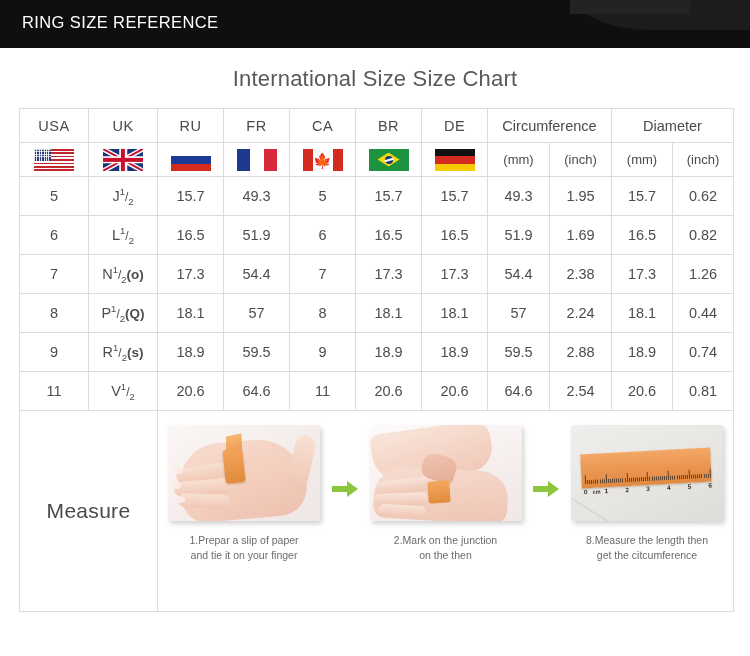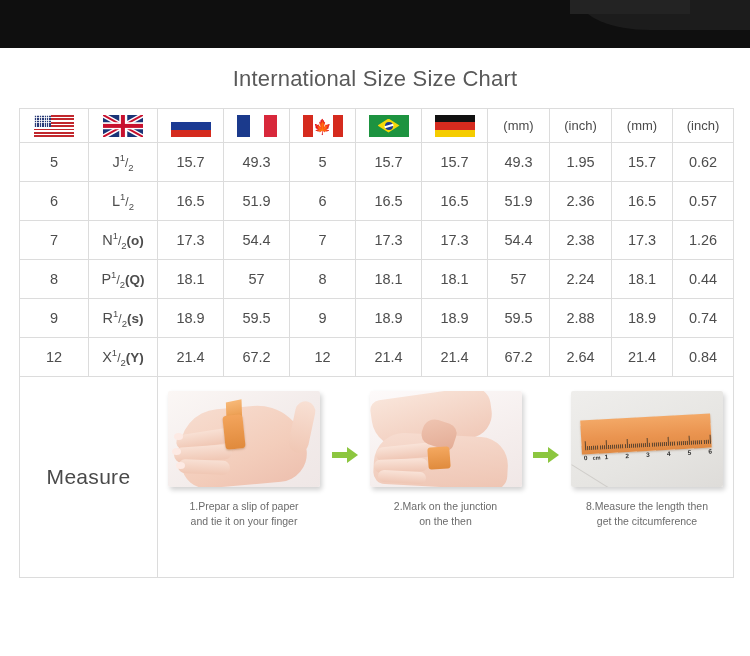--- a/index.html
+++ b/index.html
@@ -192,40 +192,52 @@
     font-family:"Liberation Sans", sans-serif;transform:translateX(-50%);}
   .p3 .cmlbl{position:absolute;bottom:-3px;font-size:5.5px;color:#30302f;font-weight:bold;}
   .p3 .corner{position:absolute;left:-4px;bottom:6px;width:60px;height:1px;background:#cfcdc9;transform:rotate(32deg);}
 </style>
 </head>
 <body>
 
 <div class="banner">
   <div class="banner-shade"></div>
   <div class="banner-shade2"></div>
+  <div class="banner-title">RING SIZE REFERENCE</div>
 </div>
 
 <div class="chart-title">International Size Size Chart</div>
 
 <table class="tbl">
   <colgroup>
     <col style="width:69px">
       <col style="width:69px">
       <col style="width:66px">
     <col style="width:66px">
       <col style="width:66px">
       <col style="width:66px">
     <col style="width:66px">
       <col style="width:62px">
       <col style="width:62px">
     <col style="width:61px">
       <col style="width:61px">
   </colgroup>
   <thead>
     <tr>
+      <th class="hd-country" rowspan="1">USA</th>
+      <th class="hd-country">UK</th>
+      <th class="hd-country">RU</th>
+      <th class="hd-country">FR</th>
+      <th class="hd-country">CA</th>
+      <th class="hd-country">BR</th>
+      <th class="hd-country">DE</th>
+      <th class="hd-span" colspan="2">Circumference</th>
+      <th class="hd-span" colspan="2">Diameter</th>
+    </tr>
+    <tr>
       <td class="hd-flag">
         <span class="flag flag-us"><span class="canton"></span></span>
       </td>
       <td class="hd-flag">
         <span class="flag flag-uk">
           <i class="dw1"></i><i class="dw2"></i><i class="dr1"></i><i class="dr2"></i>
           <i class="cw-h"></i><i class="cw-v"></i><i class="cr-h"></i><i class="cr-v"></i>
         </span>
       </td>
       <td class="hd-flag">
@@ -265,23 +277,23 @@
       </tr>
       <tr>
         <td>6</td>
         <td class="uk-cell"><span>L</span><sup>1</sup><span class="sl">/</span><sub>2</sub></td>
         <td>16.5</td>
         <td>51.9</td>
         <td>6</td>
         <td>16.5</td>
         <td>16.5</td>
         <td>51.9</td>
-        <td>2.36</td>
+        <td>1.69</td>
         <td>16.5</td>
-        <td>0.57</td>
+        <td>0.82</td>
       </tr>
       <tr>
         <td>7</td>
         <td class="uk-cell"><span>N</span><sup>1</sup><span class="sl">/</span><sub>2</sub><span class="par">(o)</span></td>
         <td>17.3</td>
         <td>54.4</td>
         <td>7</td>
         <td>17.3</td>
         <td>17.3</td>
         <td>54.4</td>
@@ -309,31 +321,31 @@
         <td>59.5</td>
         <td>9</td>
         <td>18.9</td>
         <td>18.9</td>
         <td>59.5</td>
         <td>2.88</td>
         <td>18.9</td>
         <td>0.74</td>
       </tr>
       <tr>
-        <td>12</td>
-        <td class="uk-cell"><span>X</span><sup>1</sup><span class="sl">/</span><sub>2</sub><span class="par">(Y)</span></td>
-        <td>21.4</td>
-        <td>67.2</td>
-        <td>12</td>
-        <td>21.4</td>
-        <td>21.4</td>
-        <td>67.2</td>
-        <td>2.64</td>
-        <td>21.4</td>
-        <td>0.84</td>
+        <td>11</td>
+        <td class="uk-cell"><span>V</span><sup>1</sup><span class="sl">/</span><sub>2</sub></td>
+        <td>20.6</td>
+        <td>64.6</td>
+        <td>11</td>
+        <td>20.6</td>
+        <td>20.6</td>
+        <td>64.6</td>
+        <td>2.54</td>
+        <td>20.6</td>
+        <td>0.81</td>
       </tr>
     </tbody>
   <tfoot>
     <tr>
       <td colspan="2" class="measure-label">Measure</td>
       <td colspan="9" class="steps-cell">
         <div class="steps-wrap" id="steps-wrap">
             <div class="step">
               <div>
                 <div class="photo p1">

